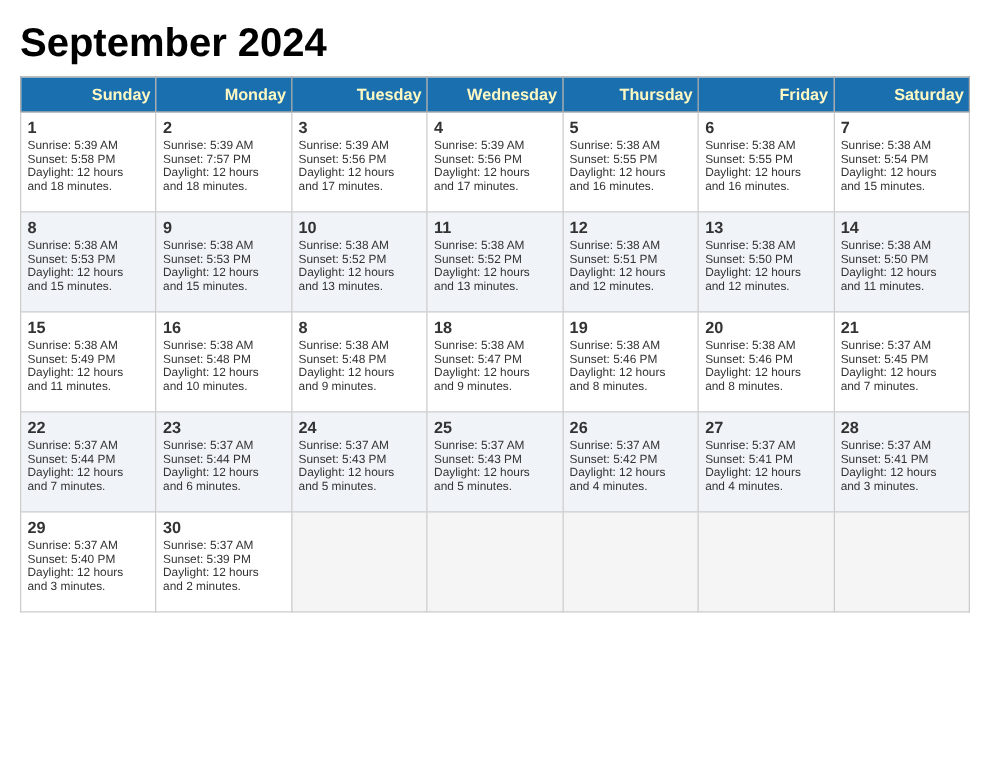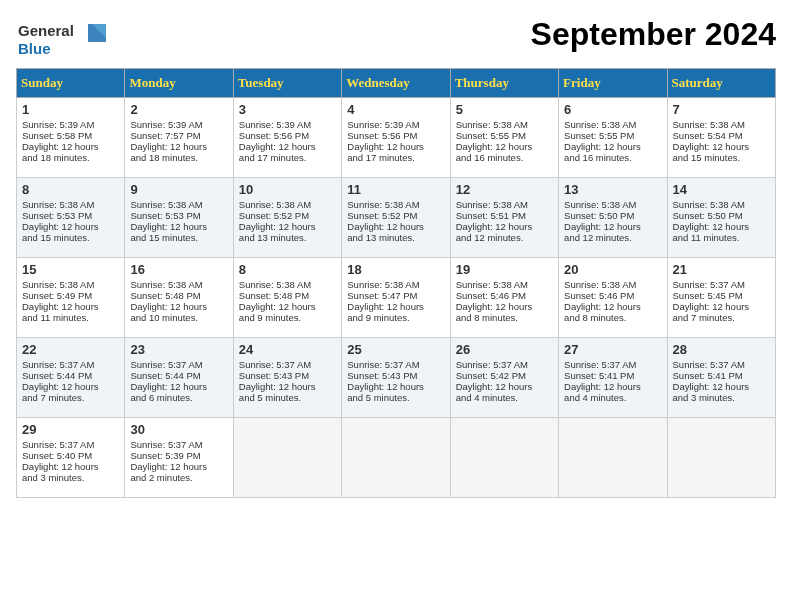--- a/index.html
+++ b/index.html
@@ -33,27 +33,26 @@
       font-size: 14px;
       color: #555;
     }
     .calendar {
       width: 100%;
       border-collapse: collapse;
       margin-top: 8px;
     }
     .calendar th {
       background: #1a6faf;
-      color: #fde047;
+      color: #fef9c3;
       font-size: 13px;
       font-weight: bold;
       padding: 6px 4px;
-      text-align: left;
+      text-align: right;
       border: 1px solid #aaa;
-      font-family: Liberation Serif, serif;
     }
     .calendar td {
       vertical-align: top;
       border: 1px solid #ccc;
       padding: 4px 5px;
       font-size: 9.5px;
       color: #333;
       width: 14.28%;
       height: 80px;
       background: #fff;
@@ -68,28 +67,20 @@
       margin-bottom: 2px;
     }
     .row-shaded td {
       background: #f0f4f8;
     }
   </style>
 </head>
 <body>
 
 <div class="header">
-  <div class="logo">
-    <svg width="90" height="44" viewBox="0 0 90 44">
-      <text x="2" y="20" font-family="Arial" font-size="15" font-weight="bold" fill="#333">General</text>
-      <text x="2" y="38" font-family="Arial" font-size="15" font-weight="bold" fill="#1a6faf">Blue</text>
-      <polygon points="72,8 90,8 90,26 72,26" fill="#1a6faf" opacity="0.85"></polygon>
-      <polygon points="76,8 90,8 90,22" fill="#5aabdd" opacity="0.7"></polygon>
-    </svg>
-  </div>
   <div class="title-block">
     <div class="month-title">September 2024</div>
   </div>
 </div>
 
 <table class="calendar">
   <thead>
     <tr>
     <th>Sunday</th>
         <th>Monday</th>

